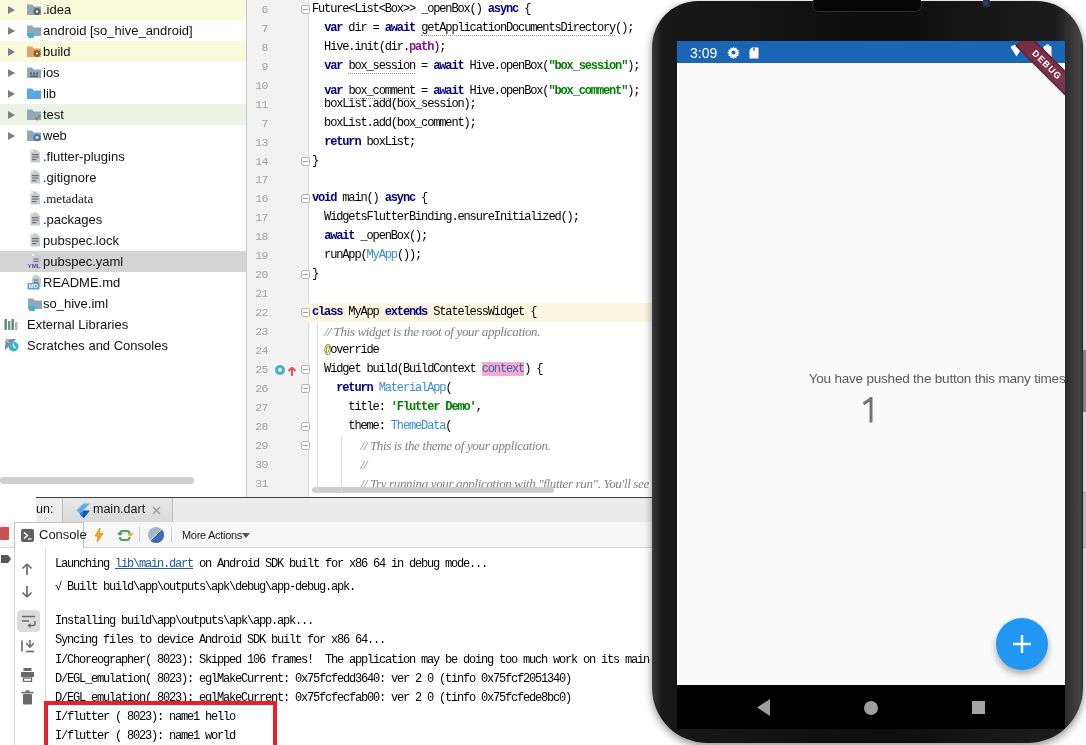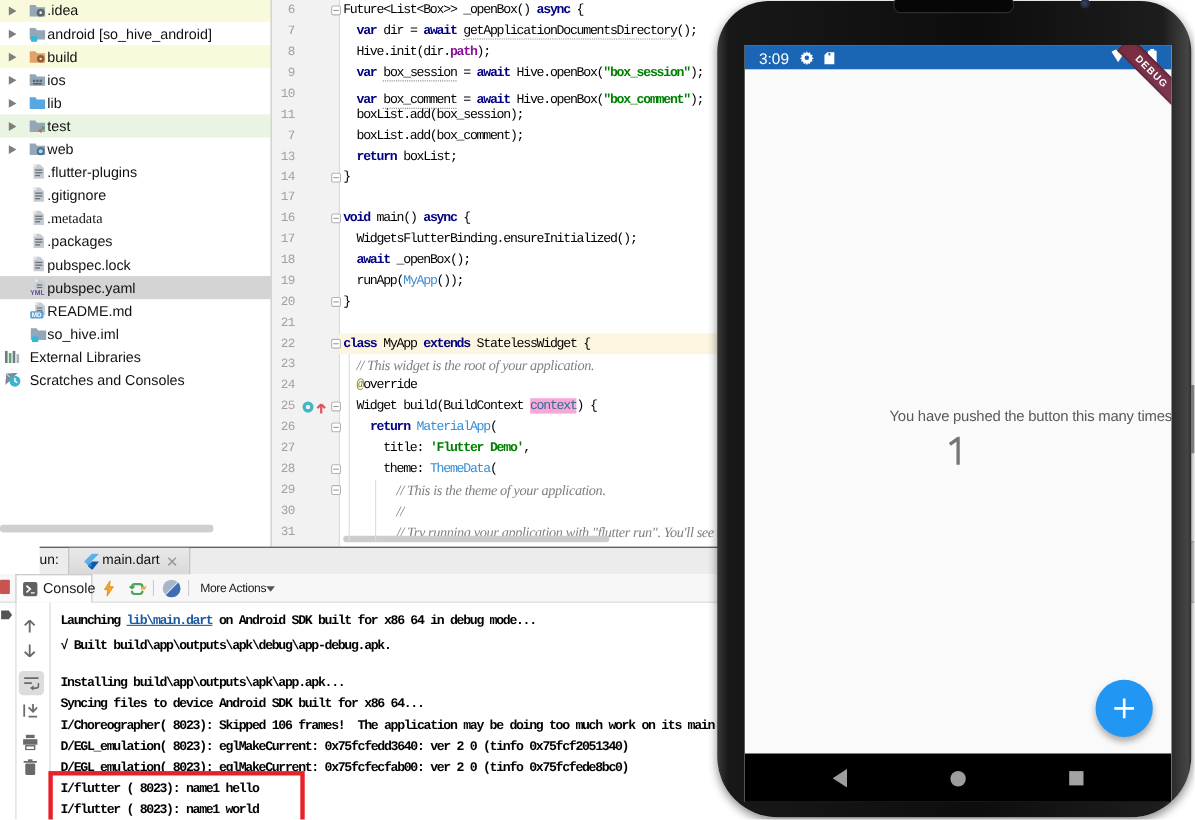--- a/index.html
+++ b/index.html
@@ -22,21 +22,21 @@
 .du{border-bottom:1px dotted #909090;}
 .ctx{background:#f9a8d4;color:#2e6e9e;}
 .cm{font-family:"Liberation Serif",serif;font-style:italic;font-size:13px;letter-spacing:-0.35px;color:#7f7f7f;}
 .fold{position:absolute;left:301px;width:9px;height:9px;background:#fff;border:1px solid #b3b3b3;border-radius:2px;box-sizing:border-box;}
 .fold:after{content:"";position:absolute;left:1px;right:1px;top:3px;border-top:1px solid #9a9a9a;}
 #caretrow{position:absolute;left:308px;top:303px;width:345px;height:19px;background:#fcf5e0;}
 
 #tabrow{position:absolute;left:0;top:497px;width:653px;height:25px;background:#ececec;border-top:1px solid #404040;box-sizing:border-box;margin-left:36px;}
 #toolrow{position:absolute;left:0;top:522px;width:653px;height:26px;background:#f7f7f7;border-bottom:1px solid #d4d4d4;box-sizing:border-box;}
 
-#console{position:absolute;left:0;top:548px;width:653px;height:197px;background:#fff;font-weight:bold;}
+#console{position:absolute;left:0;top:548px;width:653px;height:197px;background:#fff;}
 .con{position:absolute;left:55px;height:19px;line-height:19px;font-family:"Liberation Mono",monospace;font-size:12px;letter-spacing:-1.2px;white-space:pre;color:#000;}
 
 #phone{position:absolute;left:652px;top:1px;width:431px;height:742px;background:linear-gradient(90deg,#3a3a3a 0,#181818 10px,#0d0d0d 55%,#1d1d1d 405px,#454545 428px,#2a2a2a 100%);border-radius:46px 46px 55px 55px;box-shadow:0 3px 9px rgba(0,0,0,0.45);}
 #screen{position:absolute;left:677px;top:41px;width:388px;height:688px;background:#fafafa;overflow:hidden;}
 #statusbar{position:absolute;left:0;top:0;width:388px;height:22px;background:#1b66b4;}
 #appbar{position:absolute;left:0;top:22px;width:388px;height:53px;background:#2196f3;}
 #navbar{position:absolute;left:0;top:644px;width:388px;height:44px;background:#000;}
 #fab{position:absolute;left:319px;top:577px;width:52px;height:52px;border-radius:26px;background:#2196f3;box-shadow:0 4px 7px rgba(0,0,0,0.33);}
 #debugband{position:absolute;left:334px;top:15px;width:72px;height:18px;background:linear-gradient(135deg,#7a2a3c,#7b3a58);transform:rotate(45deg);color:#fff;font-size:9px;font-weight:bold;letter-spacing:1px;text-align:center;line-height:18px;box-shadow:inset 0 1.5px 2px rgba(0,0,0,0.25), inset 0 -1.5px 2px rgba(0,0,0,0.25);}
 </style>

